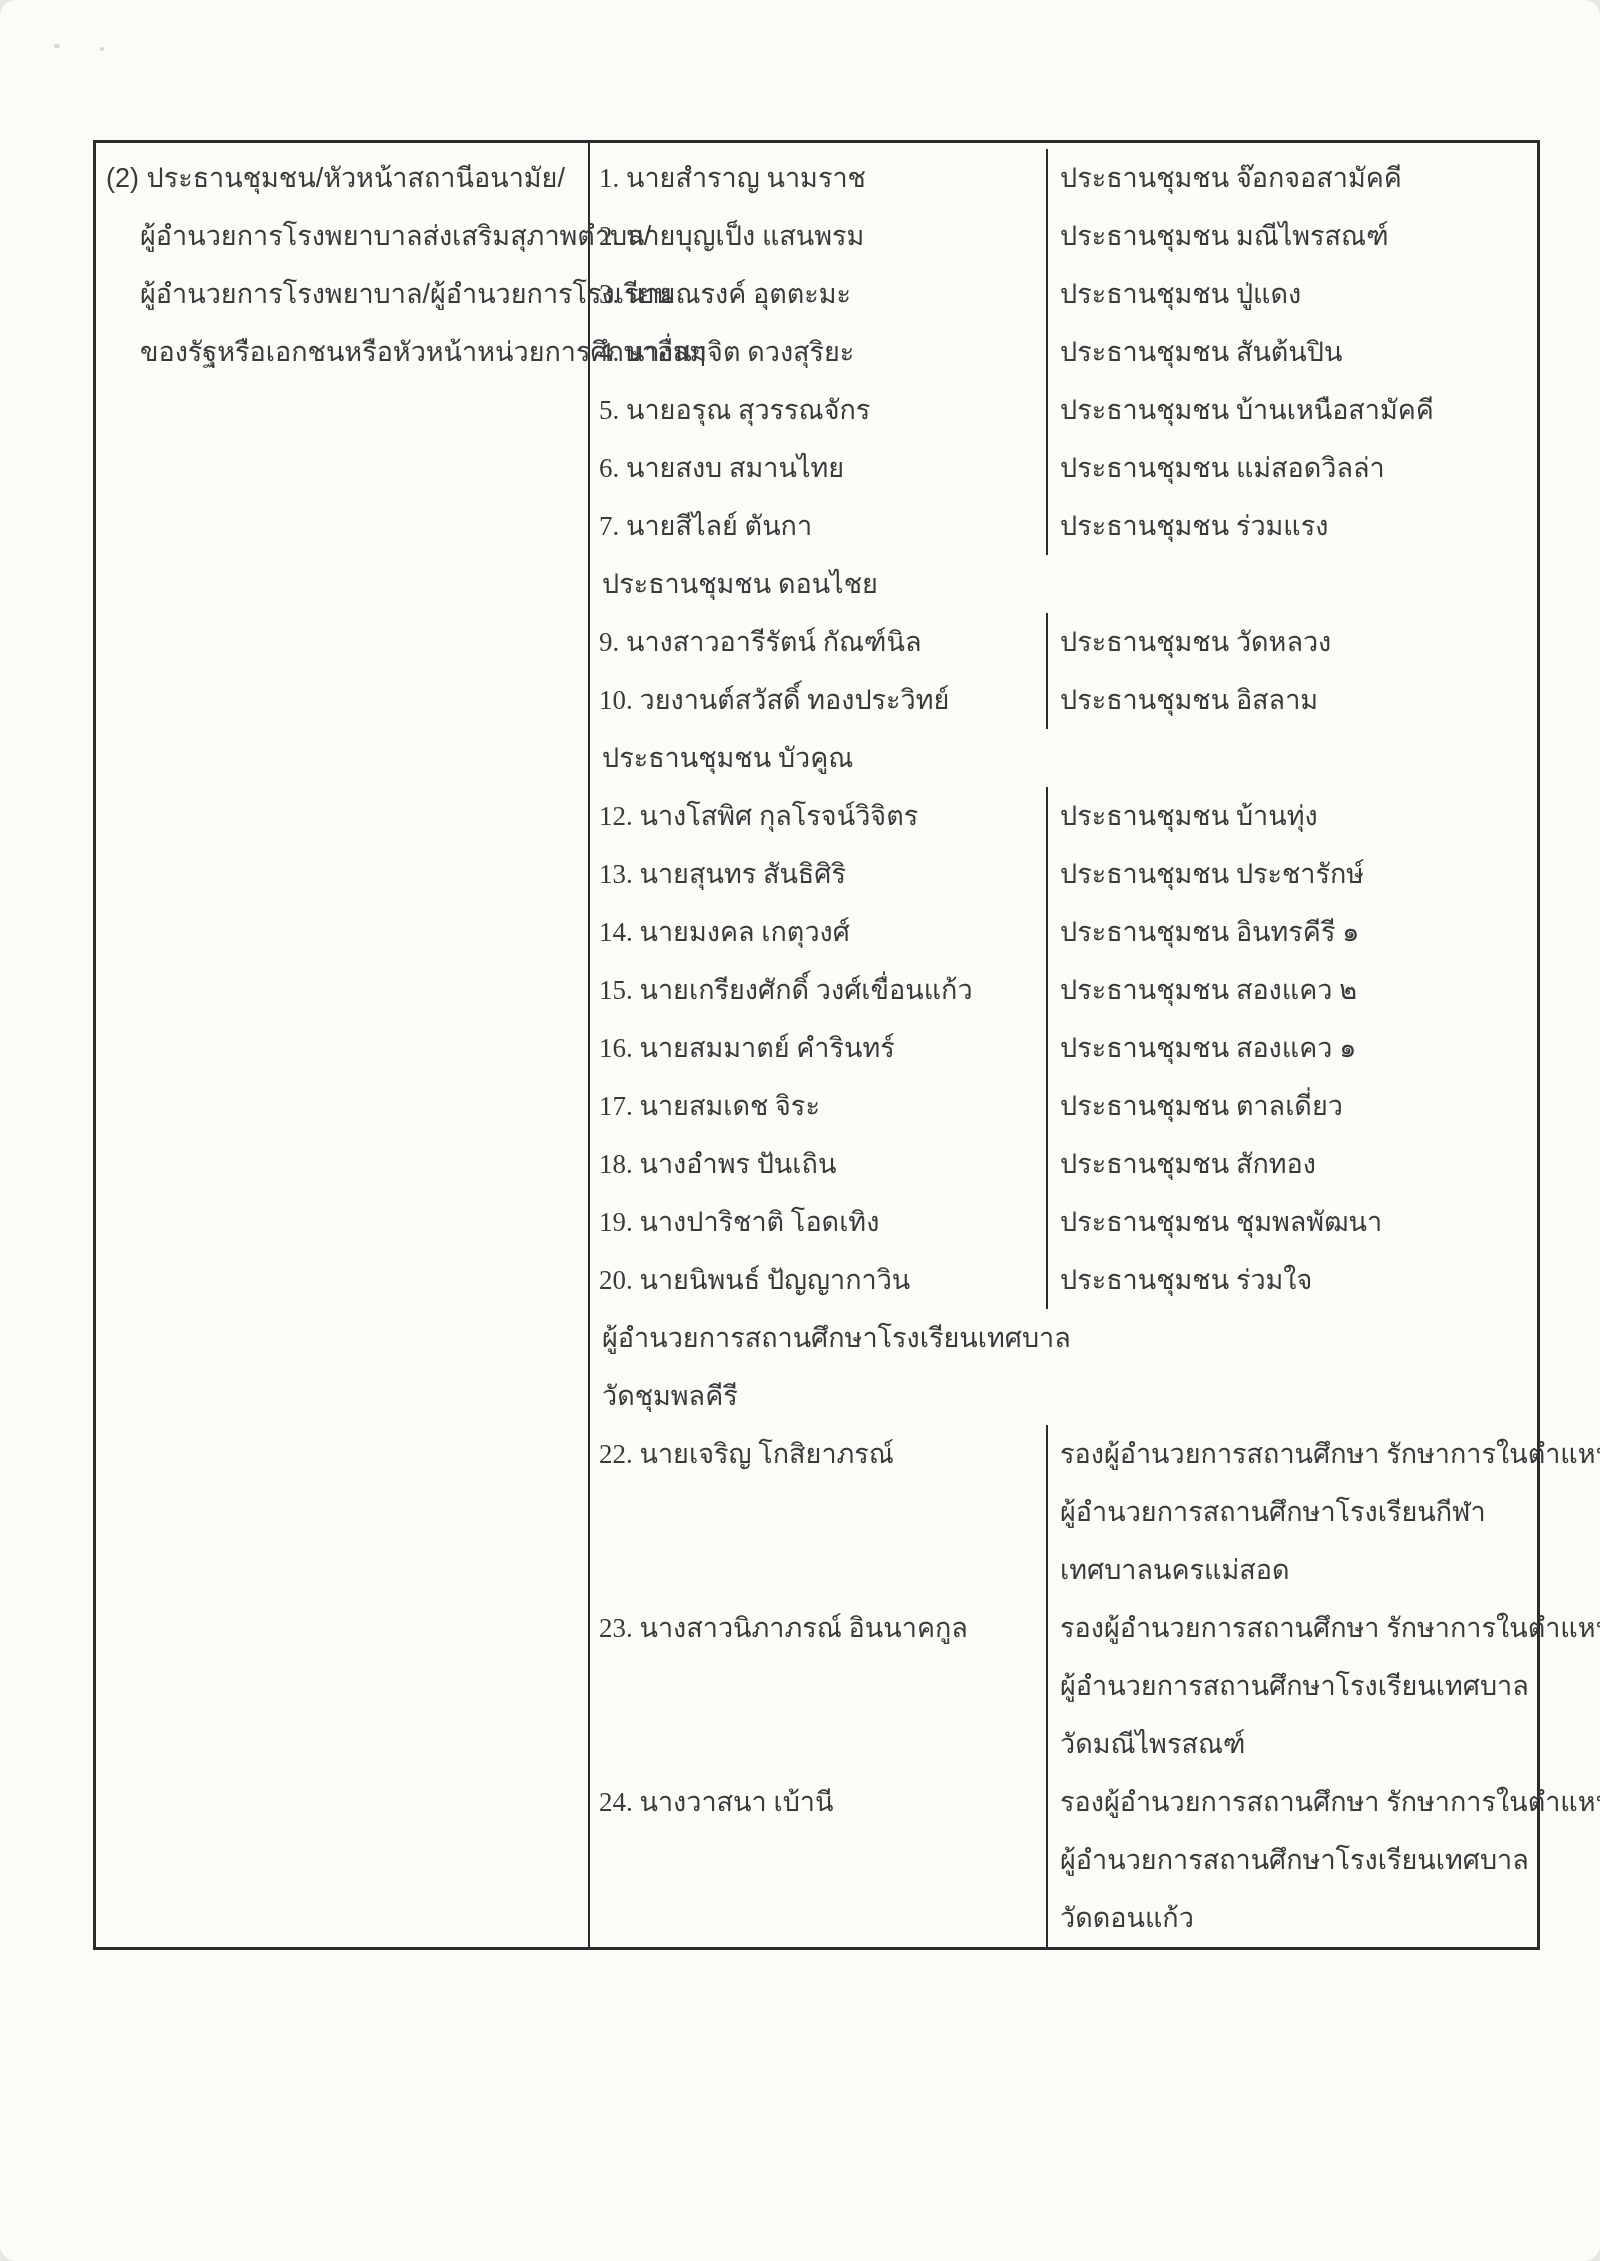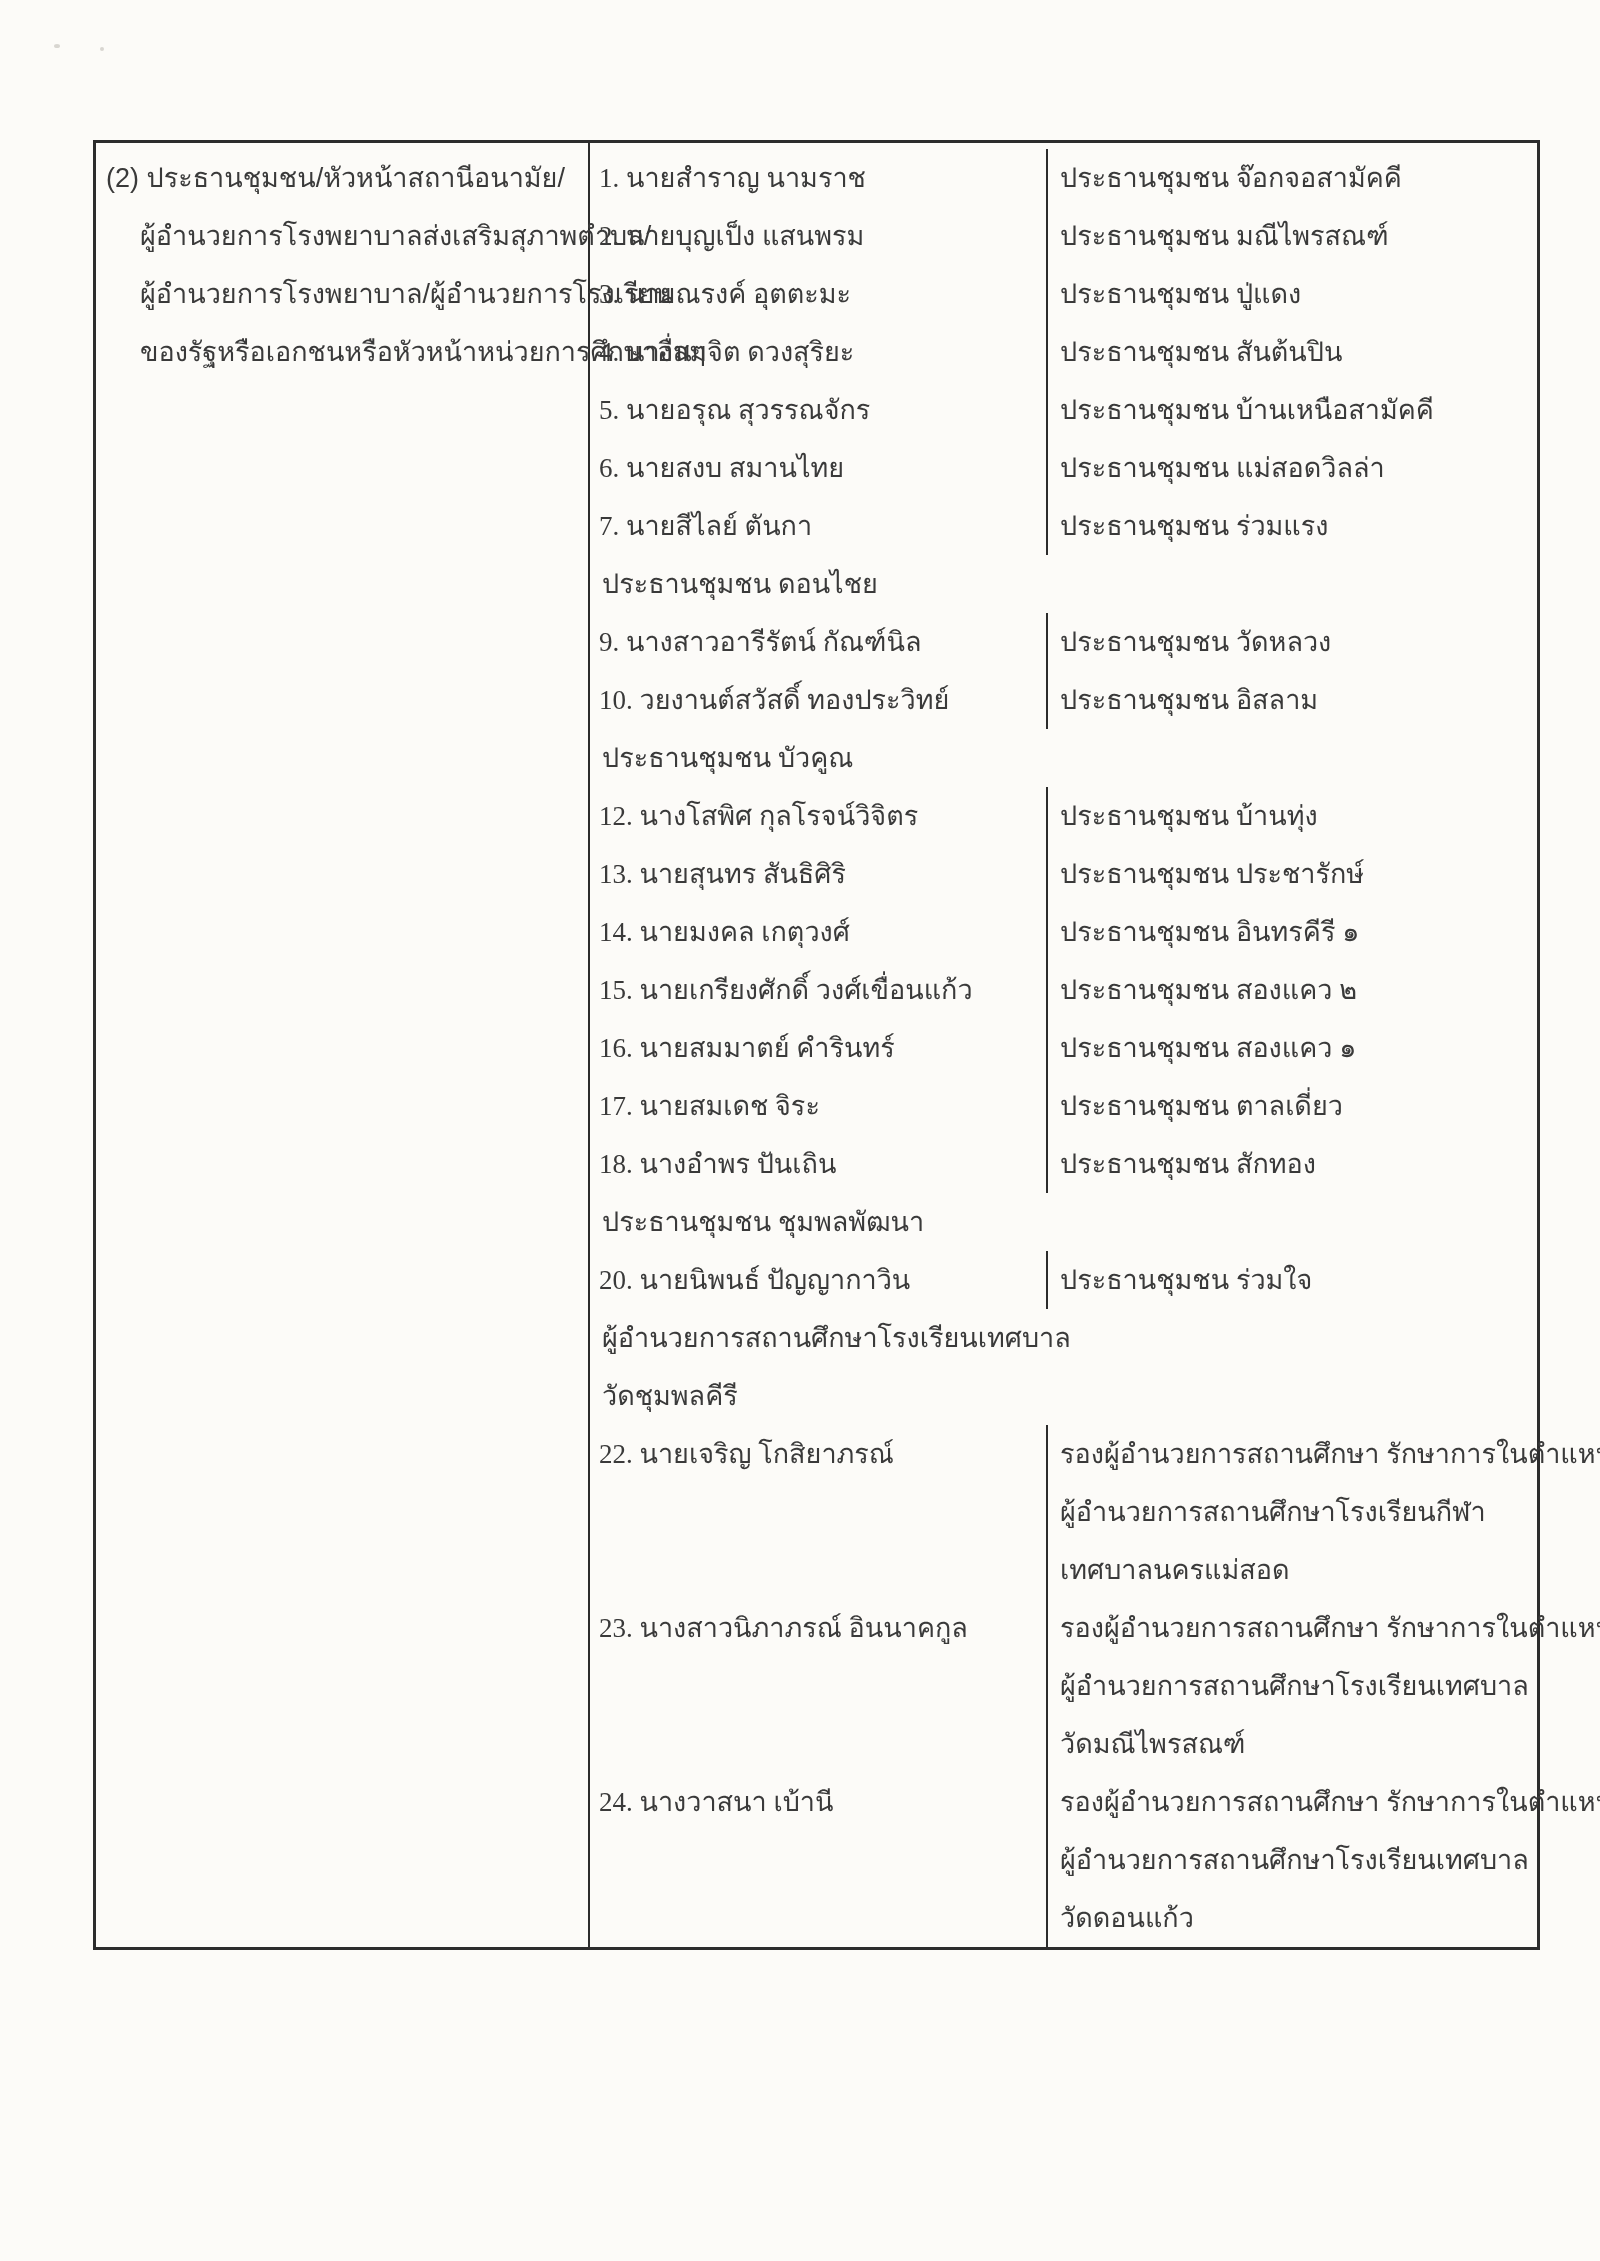--- a/index.html
+++ b/index.html
@@ -6,20 +6,21 @@
   html, body { background: #e8e6e2; }
   .page {
     position: relative;
     width: 1600px;
     height: 2261px;
     margin: 0 auto;
     background: var(--paper, #fcfbf8);
     font-family: "Liberation Sans", "DejaVu Sans", sans-serif;
     color: var(--ink, #3a3a3a);
     overflow: hidden;
+    border-radius: 16px;
   }
   .scan-speck {
     position: absolute;
     width: 6px; height: 4px;
     background: #c9c6c0;
     border-radius: 50%;
     opacity: .7;
   }
   .speck-1 { left: 54px; top: 44px; }
   .speck-2 { left: 100px; top: 47px; width: 4px; }
@@ -270,20 +271,26 @@
       <div class="line">
         <span>18.</span>
         <span>นางอำพร ปันเถิน</span>
       </div>
     </div>
     <div class="pos-cell">
             <div class="line">ประธานชุมชน สักทอง</div>
           </div>
   </div>
         <div class="member-row">
+    <div class="name-cell">
+      <div class="line">
+        <span>19.</span>
+        <span>นางปาริชาติ โอดเทิง</span>
+      </div>
+    </div>
     <div class="pos-cell">
             <div class="line">ประธานชุมชน ชุมพลพัฒนา</div>
           </div>
   </div>
         <div class="member-row">
     <div class="name-cell">
       <div class="line">
         <span>20.</span>
         <span>นายนิพนธ์ ปัญญากาวิน</span>
       </div>

